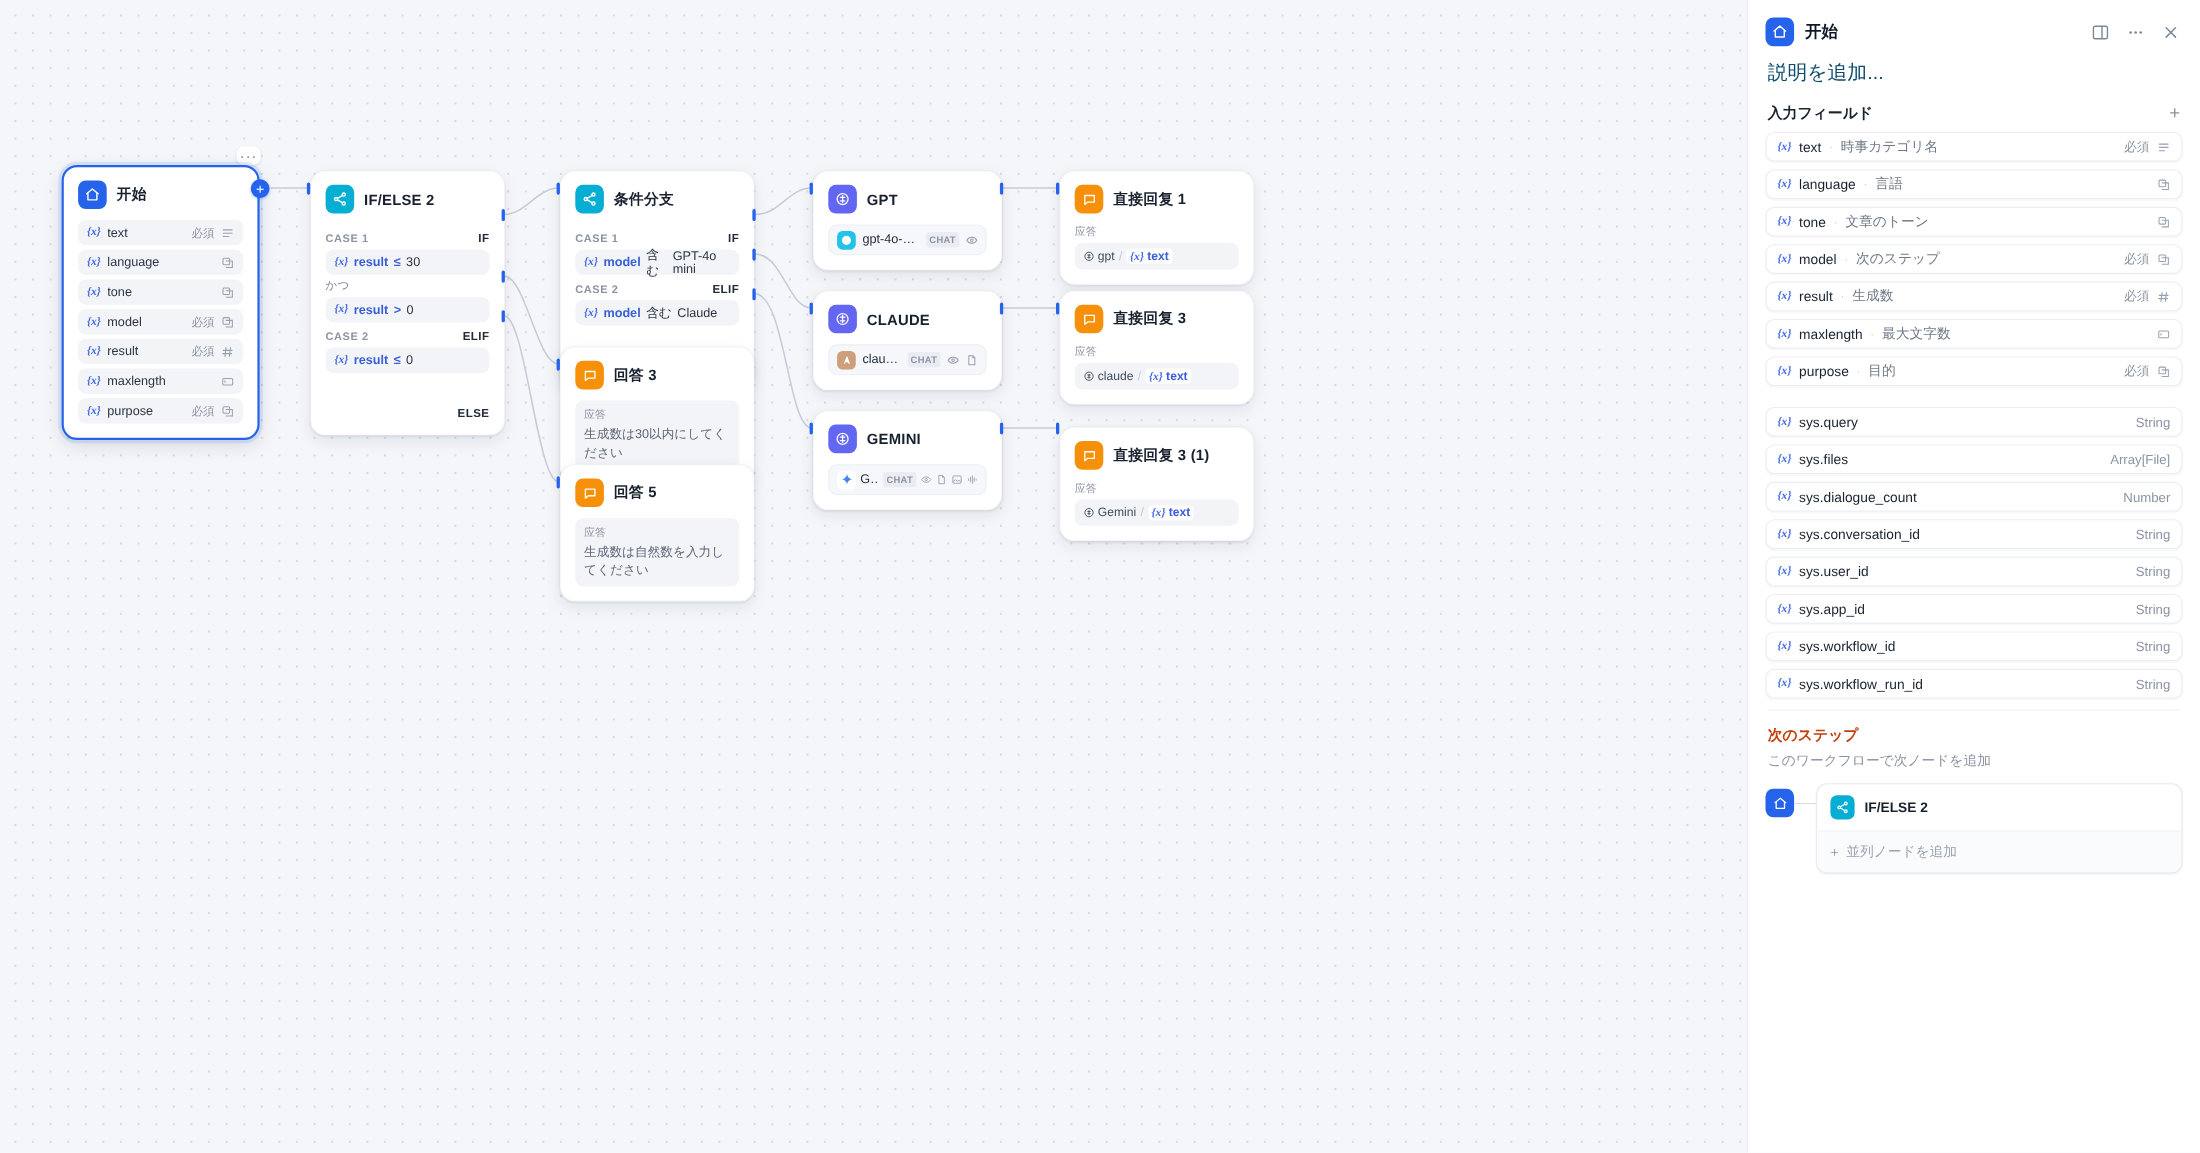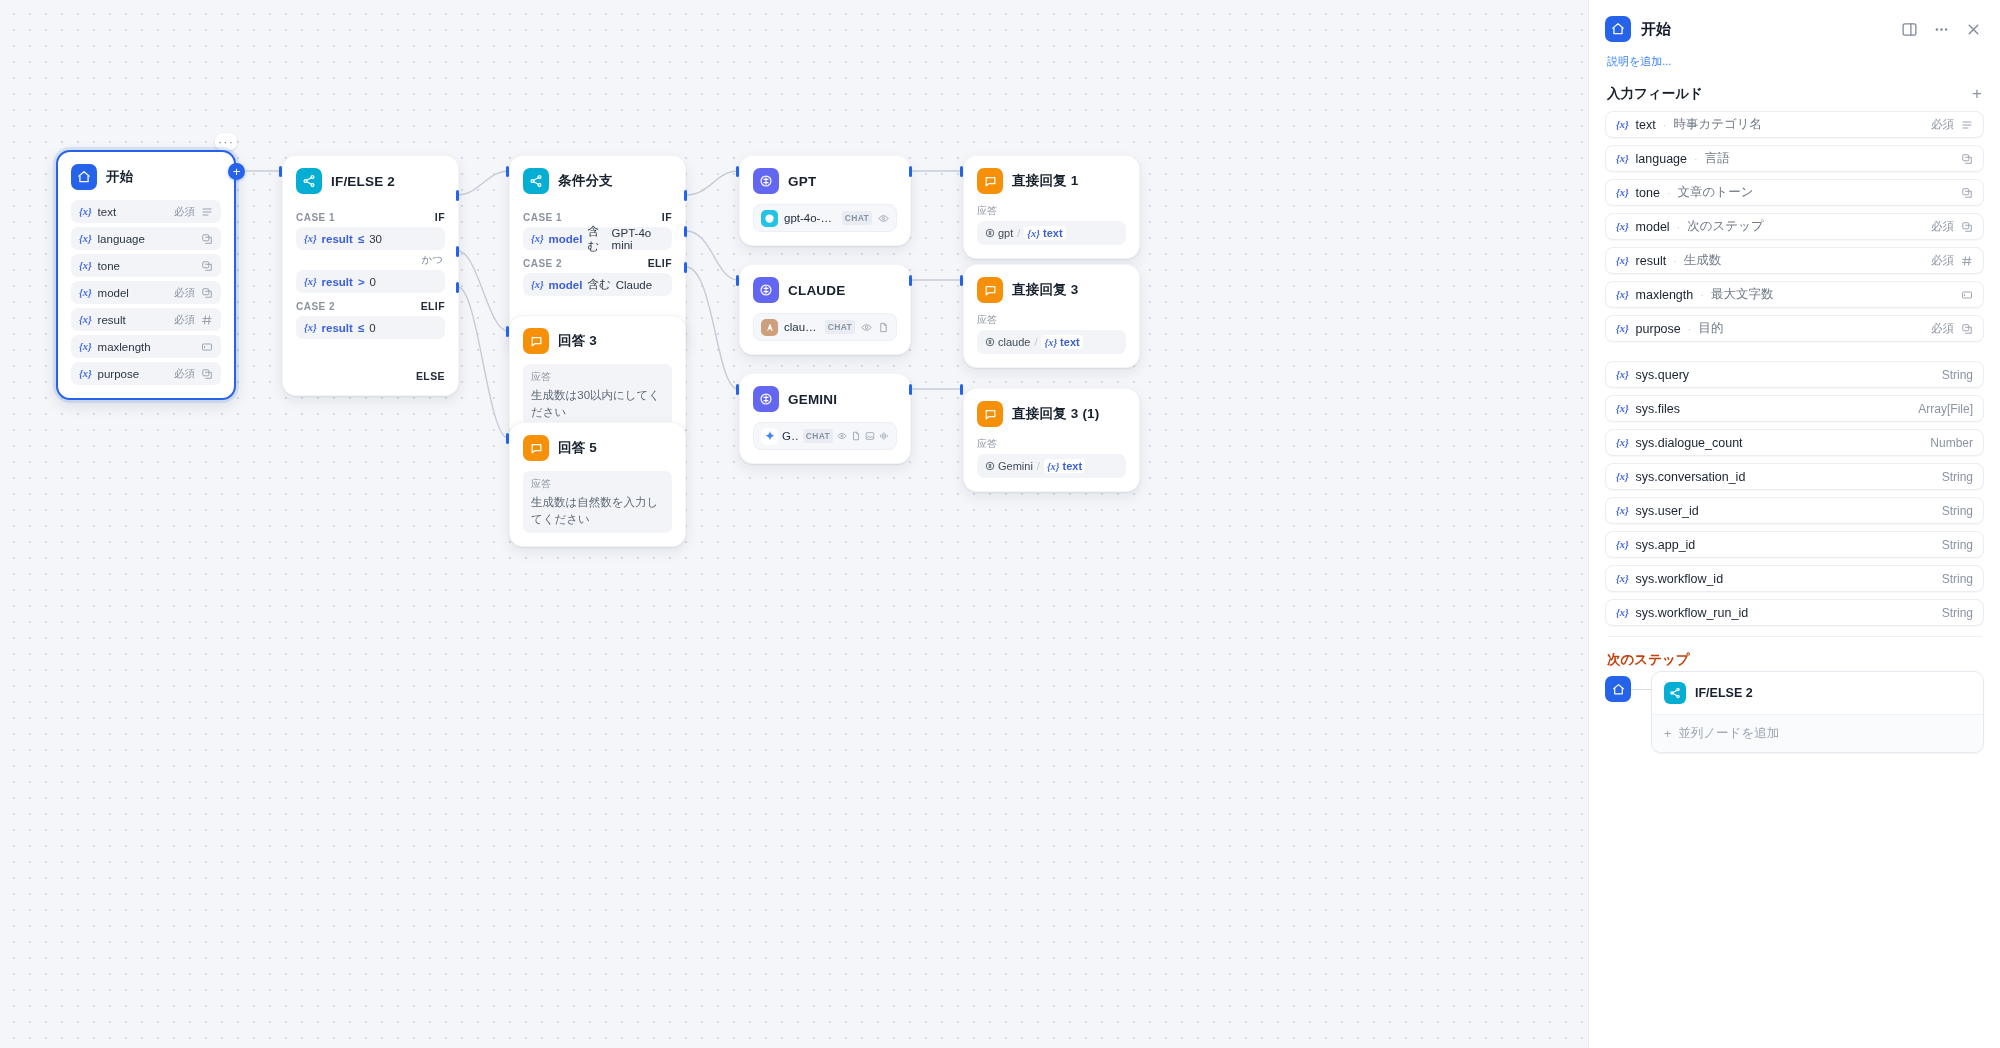--- a/index.html
+++ b/index.html
@@ -62,21 +62,21 @@
   .case-label { font-size: 10px; color: #8b93a3; letter-spacing: .5px; font-weight: 600; margin: 7px 0 4px; display: flex; justify-content: space-between; align-items: flex-end; }
   .case-tag { font-size: 10.5px; font-weight: 700; color: #222c3a; letter-spacing: .4px; }
   .cond-row {
     display: flex; align-items: center; gap: 5px;
     background: #f2f4f7; border-radius: 7px; padding: 4px 8px; height: 23px;
     font-size: 11.5px; margin-bottom: 3px;
   }
   .cond-var { color: #3b5fd6; font-weight: 700; }
   .cond-op { color: #3b5fd6; font-weight: 700; }
   .cond-val { color: #2a3443; }
-  .conj { text-align: right; font-size: 10.5px; color: #7c879a; margin: 2px 2px 3px 0; }
+  .conj { font-size: 10.5px; color: #7c879a; margin: 2px 2px 3px 0; }
   .else-row { text-align: right; font-size: 10.5px; font-weight: 700; color: #222c3a; letter-spacing: .4px; padding-top: 7px; margin-top: 24px; }
 
   
   .model-chip {
     display: flex; align-items: center; gap: 6px;
     background: #f5f7fa; border: 1px solid #eceff4; border-radius: 8px;
     padding: 5px 7px; height: 28px;
   }
   .m-ico { width: 17px; height: 17px; border-radius: 5px; flex: none; display: flex; align-items: center; justify-content: center; }
   .m-name { font-size: 11.5px; color: #1f2937; white-space: nowrap; overflow: hidden; text-overflow: ellipsis; flex: 1; }
@@ -110,21 +110,21 @@
   #panel {
     position: absolute; top: 0; right: 0; width: 412px; height: 1048px;
     background: #fff; border-left: 1px solid #e9edf2;
     display: flex; flex-direction: column;
   }
   .p-head { display: flex; align-items: center; gap: 10px; padding: 16px 16px 6px 16px; }
   .p-ico { width: 26px; height: 26px; border-radius: 7px; background: #2563eb; display: flex; align-items: center; justify-content: center; flex: none; }
   .p-title { font-size: 15px; font-weight: 700; color: #101828; flex: 1; }
   .p-btn { color: #7c879a; display: flex; align-items: center; justify-content: center; width: 22px; height: 22px; flex: none; }
   .p-btn svg { display: block; }
-  .p-desc { padding: 6px 18px 14px 18px; font-size: 11px; color: #3b82f6; }
+  .p-desc { padding: 6px 18px 14px 18px; font-size: 18px; color: #0c4a6e; }
 
   .sec-head {
     display: flex; align-items: center; justify-content: space-between;
     padding: 2px 18px 8px 18px;
   }
   .sec-title { font-size: 13.5px; font-weight: 700; color: #18222f; }
   .sec-add { color: #8b93a3; font-size: 17px; line-height: 0; }
 
   .p-scroll { flex: 1; overflow: hidden; }
   .field-row {
@@ -778,20 +778,21 @@
           <div class="field-row">
             <span class="xv">{x}</span>
             <span class="f-name">sys.workflow_run_id</span>
             <span class="f-sp"></span>
             <span class="f-type">String</span>
           </div>
         </div>
 
       <div class="divider"></div>
       <div class="next-head">次のステップ</div>
+      <div class="next-sub">このワークフローで次ノードを追加</div>
 
       <div class="next-wrap">
         <div class="next-ico">
           <svg width="13" height="13" viewBox="0 0 24 24" fill="none" stroke="#fff" stroke-width="2.2" stroke-linecap="round" stroke-linejoin="round">
               <path d="M3 10.5 12 3l9 7.5"></path>
               <path d="M5 10v10h14V10"></path>
             </svg>
         </div>
         <div class="next-line"></div>
         <div class="next-card">

